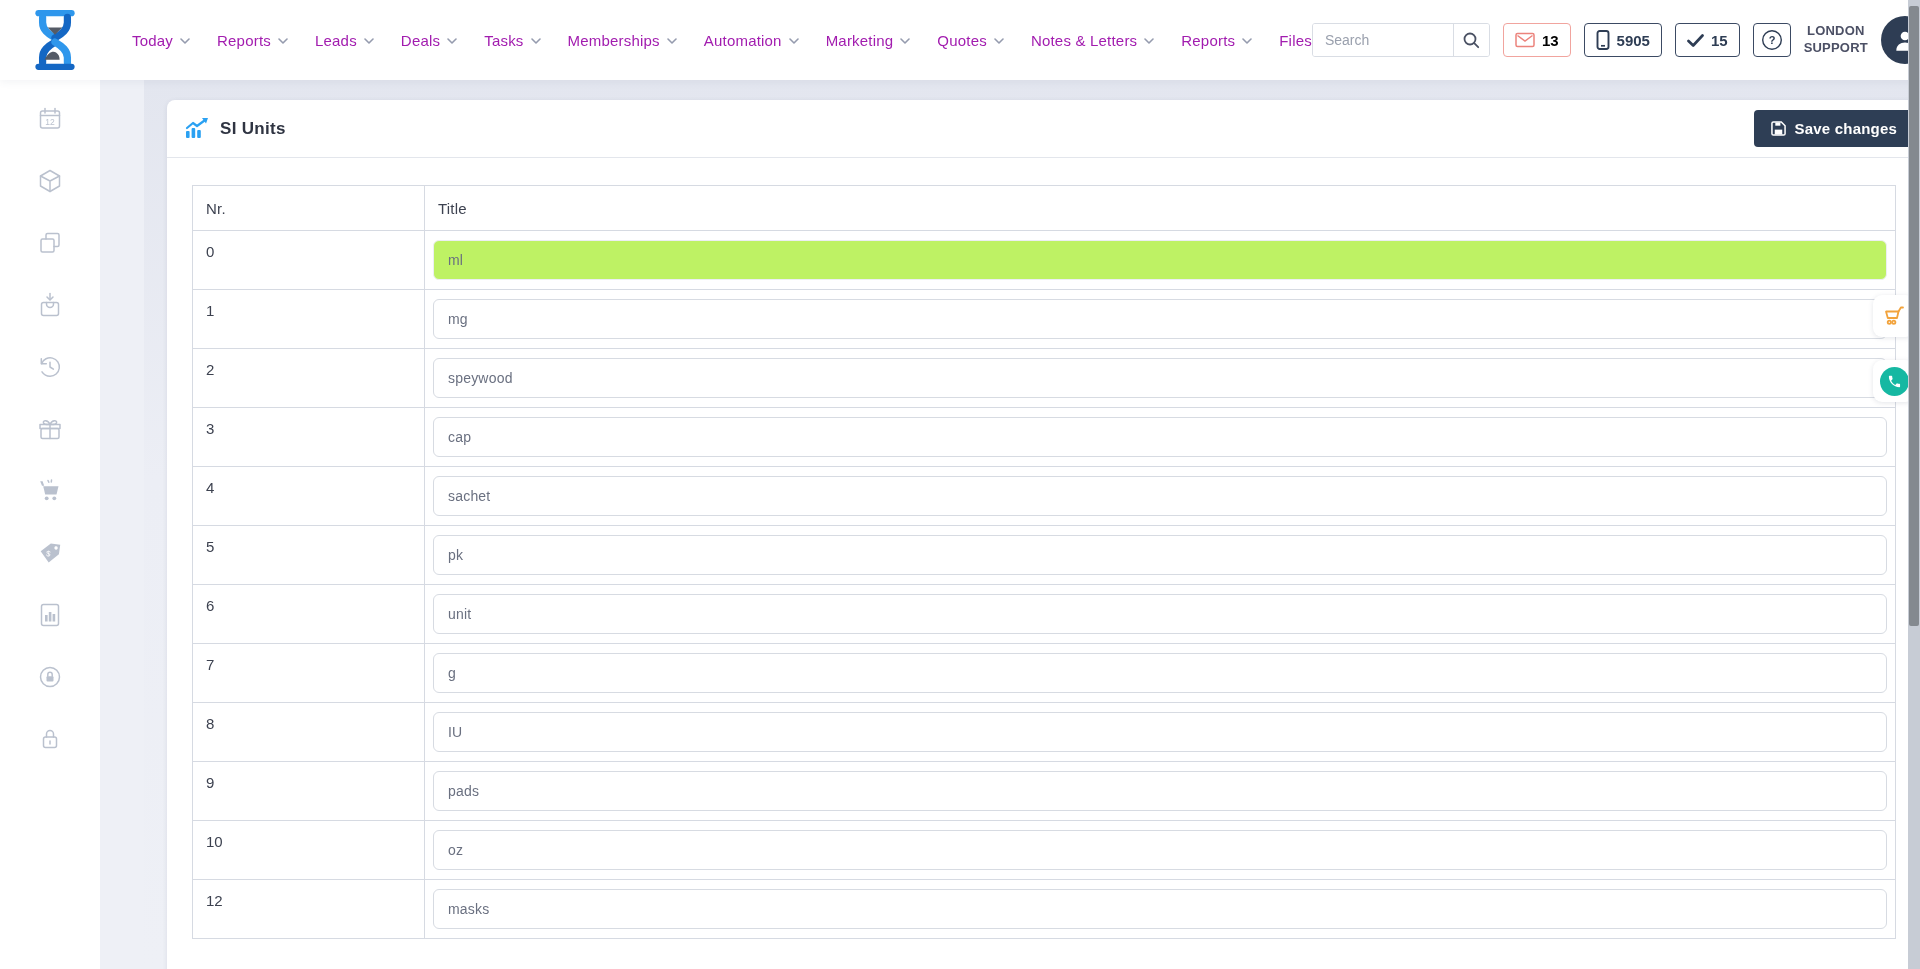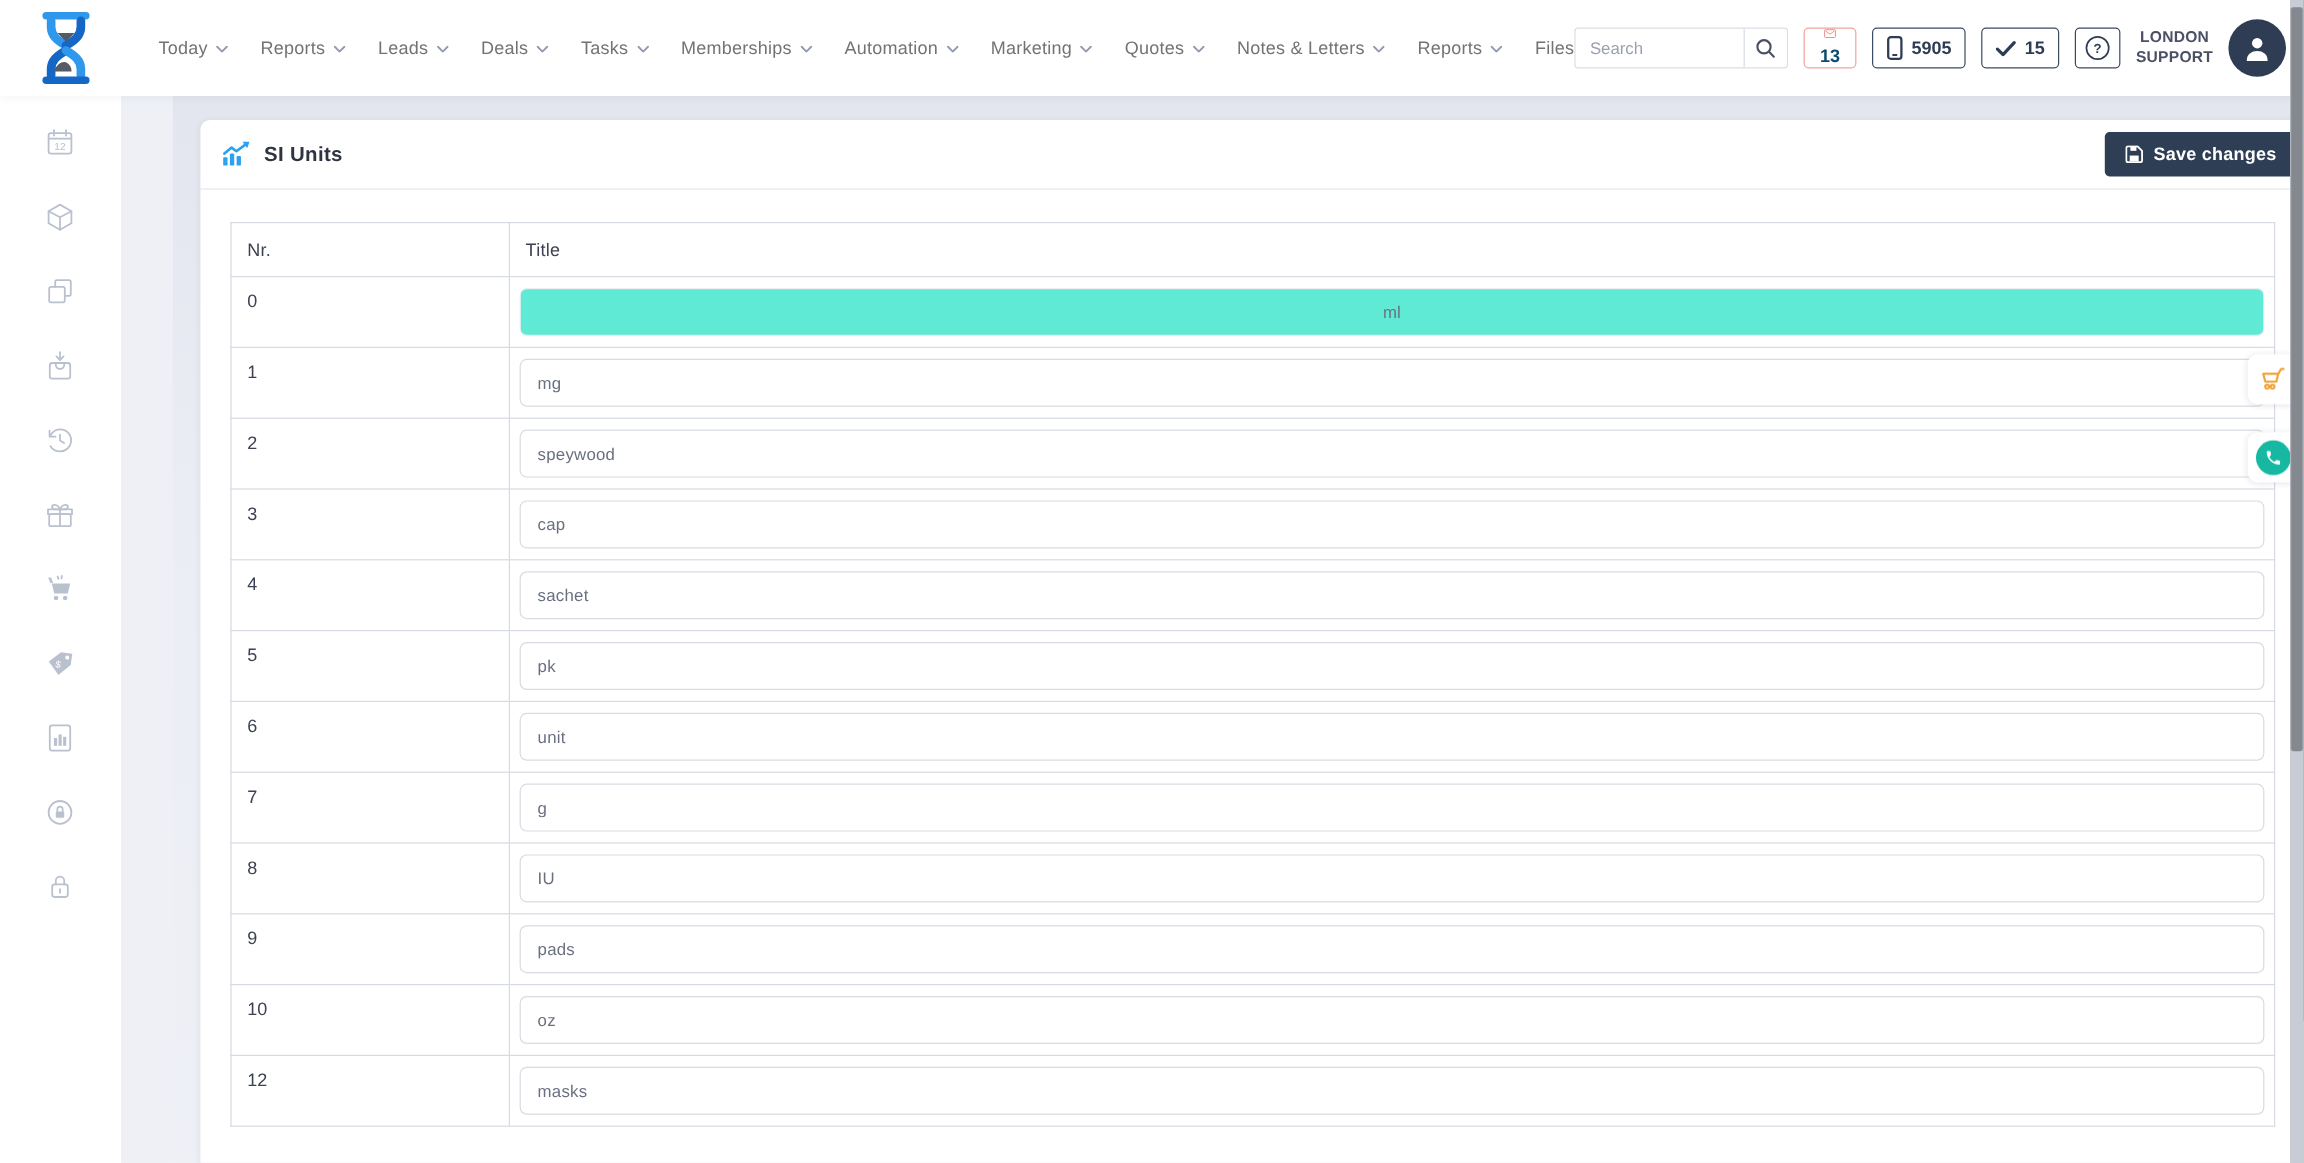--- a/index.html
+++ b/index.html
@@ -5,35 +5,35 @@
   * { box-sizing: border-box; }
   html,body { margin:0; padding:0; width:1920px; height:969px; overflow:hidden;
     font-family:"Liberation Sans","DejaVu Sans",sans-serif; background:#eef0f6; }
 
   
   .topbar { position:fixed; top:0; left:0; width:1920px; height:80px; background:#fff;
     display:flex; align-items:center; padding:0 26px 0 28px; z-index:30;
     box-shadow:0 2px 8px rgba(70,80,110,.07); }
   .logo { width:54px; height:62px; margin-right:50px; flex:0 0 auto; cursor:pointer; }
   .nav { display:flex; align-items:center; gap:27px; }
-  .nav-item { display:flex; align-items:center; gap:7px; color:#737373; font-size:15px;
+  .nav-item { display:flex; align-items:center; gap:7px; color:#a21caf; font-size:15px;
     font-weight:500; letter-spacing:.2px; cursor:pointer; white-space:nowrap; }
   .nav-item svg { margin-top:2px; }
   .top-right { margin-left:auto; display:flex; align-items:center; gap:13px; }
   .search-group { display:flex; align-items:stretch; height:34px; border:1px solid #d9dde4;
     border-radius:3px; background:#fff; overflow:hidden; }
   .search-group input { border:none; outline:none; width:140px; padding:0 12px; font-size:14px;
     color:#a21caf; font-family:inherit; }
   .search-group input::placeholder { color:#9aa0ad; }
   .search-btn { width:36px; display:flex; align-items:center; justify-content:center;
     border-left:1px solid #d9dde4; background:#fff; cursor:pointer; }
   .badge { height:34px; display:flex; align-items:center; gap:7px; padding:0 11px;
     border:1px solid #3b4a63; border-radius:4px; background:#fff; color:#2e3d54;
     font-size:15px; font-weight:700; cursor:pointer; }
-  .badge.mail { border-color:#f1a49e; color:#0c4a6e;flex-direction:column; }
+  .badge.mail { border-color:#f1a49e; color:#000000; }
   .badge.help { padding:0 7px; }
   .user-name { font-size:13px; font-weight:700; color:#4c5065; text-align:center;
     line-height:1.3; letter-spacing:.2px; }
   .avatar { width:48px; height:48px; border-radius:50%; background:#2e3d54; display:flex;
     align-items:center; justify-content:center; cursor:pointer; flex:0 0 auto; }
 
   
   .sidebar { position:fixed; top:80px; left:0; width:100px; height:889px; background:#fff;
     display:flex; flex-direction:column; align-items:center; padding-top:26px; gap:36px; z-index:20; }
   .side-btn { width:32px; height:26px; display:flex; align-items:center; justify-content:center;
@@ -60,21 +60,21 @@
   col.c-nr { width:232px; }
   table.units thead tr { height:45px; }
   table.units th { text-align:left; font-size:15px; font-weight:500; color:#3d4250;
     padding-left:13px; letter-spacing:.2px; }
   table.units tbody tr { height:59px; }
   td.nr { vertical-align:top; padding:12px 0 0 13px; font-size:15px; font-weight:500; color:#3d4250; }
   td.val { padding:0 8px; vertical-align:middle; }
   td.val input { width:100%; height:40px; border:1px solid #d7dbe2; border-radius:6px;
     background:#fff; padding:0 14px; font-size:14px; color:#6a7080; font-family:inherit;
     outline:none; letter-spacing:.2px; }
-  td.val input.muted { background:#5eead4; border-color:#eceef3;text-align:center; }
+  td.val input.muted { background:#bef264; border-color:#eceef3; }
 
   
   .float-btn { position:fixed; right:5px; width:42px; height:42px; background:#fff;
     border-radius:9px; box-shadow:0 1px 5px rgba(60,70,100,.14); display:flex;
     align-items:center; justify-content:center; cursor:pointer; z-index:25; }
   .float-cart { top:295px; }
   .float-phone { top:360px; }
   .phone-circle { width:29px; height:29px; border-radius:50%; background:#16b8a2;
     display:flex; align-items:center; justify-content:center; }
 

